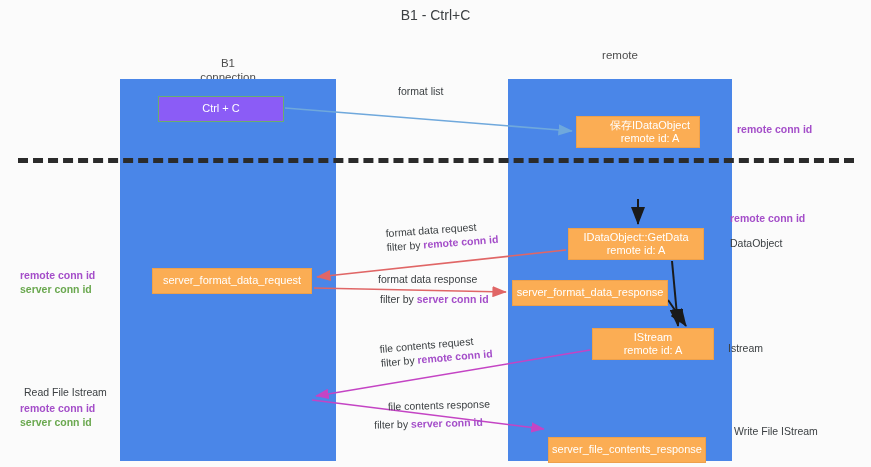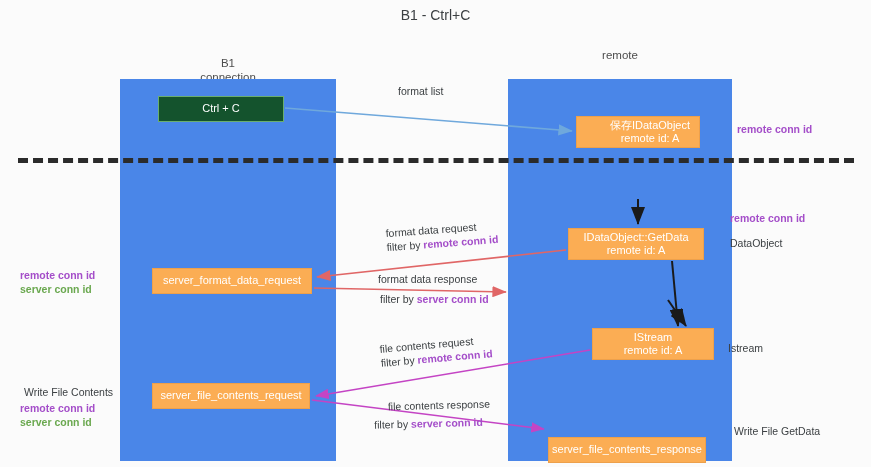--- a/index.html
+++ b/index.html
@@ -62,21 +62,21 @@
     display: flex;
     flex-direction: column;
     align-items: center;
     justify-content: center;
     color: #ffffff;
     font-size: 11px;
     line-height: 13.5px;
     text-align: center;
     border: 1px solid rgba(0,0,0,0.12);
   }
-  .box.green { background: #14532d; border-color: #6aae6e; }
+  .box.green { background: #8b5cf6; border-color: #6aae6e; }
   .box.orange { background: #fbad54; border-color: #eda04b; }
   .box .line { display: block; white-space: nowrap; }
 
   #box-ctrlc      { left: 158px; top: 96px;  width: 126px; height: 26px; }
   #box-idataobj   { left: 576px; top: 116px; width: 124px; height: 32px; padding-left: 24px; }
   #box-ctrlv      { left: 578px; top: 172px; width: 120px; height: 26px; }
   #box-getdata    { left: 568px; top: 228px; width: 136px; height: 32px; }
   #box-sfdreq     { left: 152px; top: 268px; width: 160px; height: 26px; }
   #box-sfdres     { left: 512px; top: 280px; width: 156px; height: 26px; }
   #box-istream    { left: 592px; top: 328px; width: 122px; height: 32px; }
@@ -202,29 +202,29 @@
 
   <div id="box-getdata" class="box orange">
     <span class="line">IDataObject::GetData</span>
     <span class="line">remote id: A</span>
   </div>
 
   <div id="box-sfdreq" class="box orange">
     <span class="line">server_format_data_request</span>
   </div>
 
+  <div id="box-sfdres" class="box orange">
+    <span class="line">server_format_data_response</span>
+  </div>
 
   <div id="box-istream" class="box orange">
     <span class="line">IStream</span>
     <span class="line">remote id: A</span>
   </div>
 
-  <div id="box-sfcreq" class="box orange">
-    <span class="line">server_file_contents_request</span>
-  </div>
 
   <div id="box-sfcres" class="box orange">
     <span class="line">server_file_contents_response</span>
   </div>
 
   <div id="divider"></div>
 
   <div id="lbl-format-list" class="lbl">format list</div>
 
   <div id="mid-fdreq" class="lbl">
@@ -244,27 +244,27 @@
 
   <div id="mid-fcres" class="lbl">
     <span class="l1 dark">file contents response</span>
     <span class="l2"><span class="dark">filter by </span><span class="purple">server conn id</span></span>
   </div>
 
   <div id="lbl-rc-top" class="lbl purple">remote conn id</div>
   <div id="lbl-rc-mid" class="lbl purple">remote conn id</div>
   <div id="lbl-dataobject" class="lbl dark">DataObject</div>
   <div id="lbl-istream" class="lbl dark">Istream</div>
-  <div id="lbl-write" class="lbl dark">Write File GetData</div>
+  <div id="lbl-write" class="lbl dark">Write File IStream</div>
 
   <div id="lbl-left-ids" class="lbl">
     <span class="purple">remote conn id</span>
     <span class="green-txt">server conn id</span>
   </div>
 
-  <div id="lbl-read" class="lbl dark">Write File Contents</div>
+  <div id="lbl-read" class="lbl dark">Read File Istream</div>
 
   <div id="lbl-left-ids2" class="lbl">
     <span class="purple">remote conn id</span>
     <span class="green-txt">server conn id</span>
   </div>
 
 </div>
 
 </body></html>

